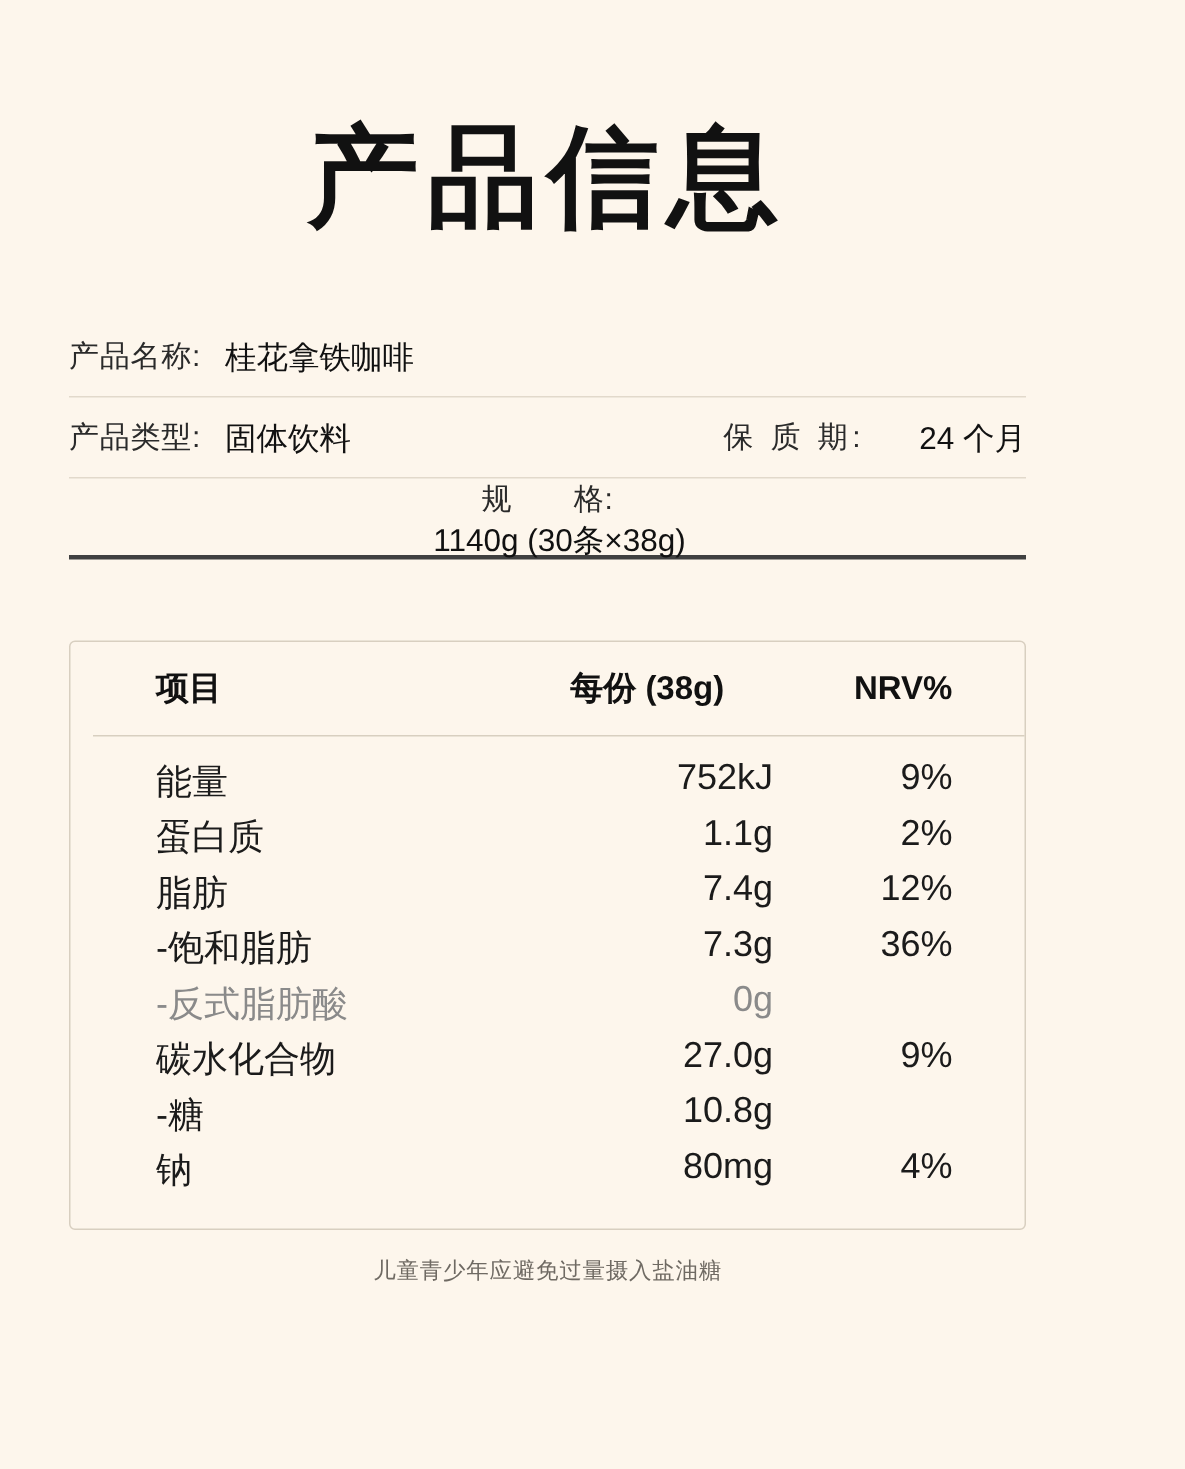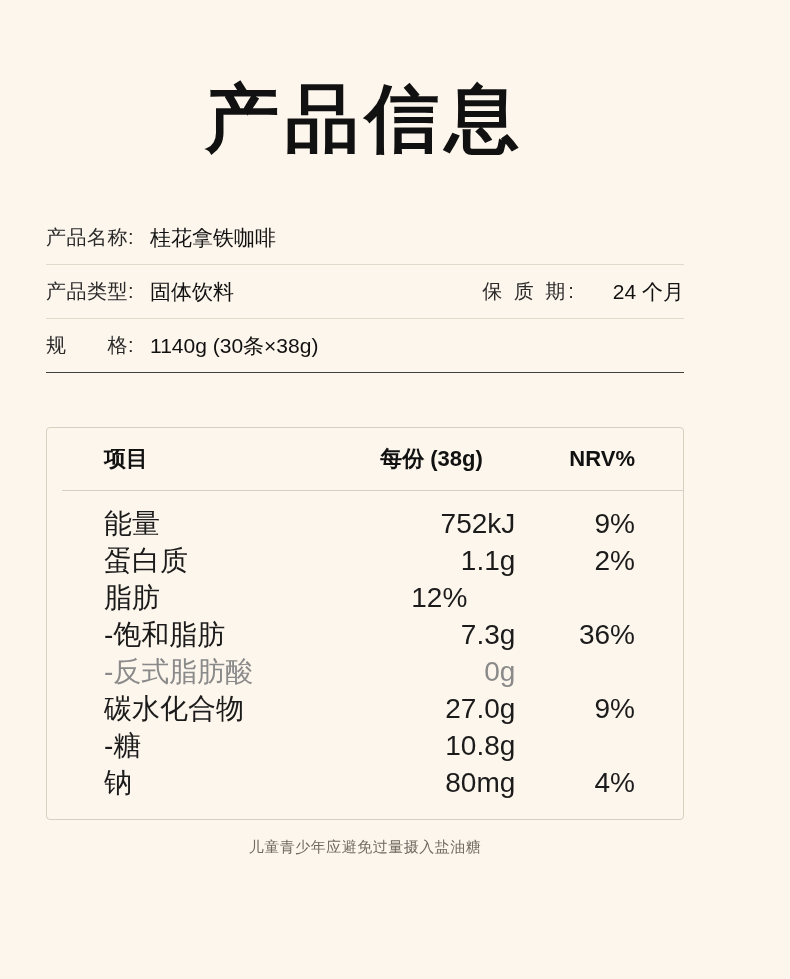--- a/index.html
+++ b/index.html
@@ -36,21 +36,22 @@
     margin: 52px 46px 0 46px;
   }
   .info-row {
     display: flex;
     align-items: center;
     border-bottom: 1px solid #e2d9cb;
     height: 54px;
     box-sizing: border-box;
   }
   .info-row:last-child {
-    border-bottom: 1px solid #404040;
+    border-bottom: 3px solid #404040;
+    flex-direction: column;
   }
   .info-label {
     font-size: 20px;
     color: #2a2a2a;
     white-space: nowrap;
     letter-spacing: 0.5px;
   }
   .info-value {
     font-size: 21px;
     color: #111;
@@ -79,23 +80,22 @@
     display: flex;
     align-items: center;
     height: 62px;
     border-bottom: 1px solid #d8cfc0;
     font-weight: 700;
     font-size: 22px;
     color: #111;
   }
   .nutri-row {
     display: flex;
-    align-items: center;
     height: 37px;
-    font-size: 28px;
+    font-size: 24px;
     color: #1b1b1b;
   }
   .nutri-row.muted {
     color: #8a8a8a;
   }
   .col-item {
     width: 46%;
     padding-left: 42px;
     box-sizing: border-box;
     text-align: left;
@@ -172,20 +172,21 @@
       </div>
 
       <div class="nutri-row">
         <div class="col-item">蛋白质</div>
         <div class="col-val">1.1g</div>
         <div class="col-nrv">2%</div>
       </div>
 
       <div class="nutri-row">
         <div class="col-item">脂肪</div>
+        <div class="col-val">7.4g</div>
         <div class="col-nrv">12%</div>
       </div>
 
       <div class="nutri-row">
         <div class="col-item">-饱和脂肪</div>
         <div class="col-val">7.3g</div>
         <div class="col-nrv">36%</div>
       </div>
 
       <div class="nutri-row muted">

